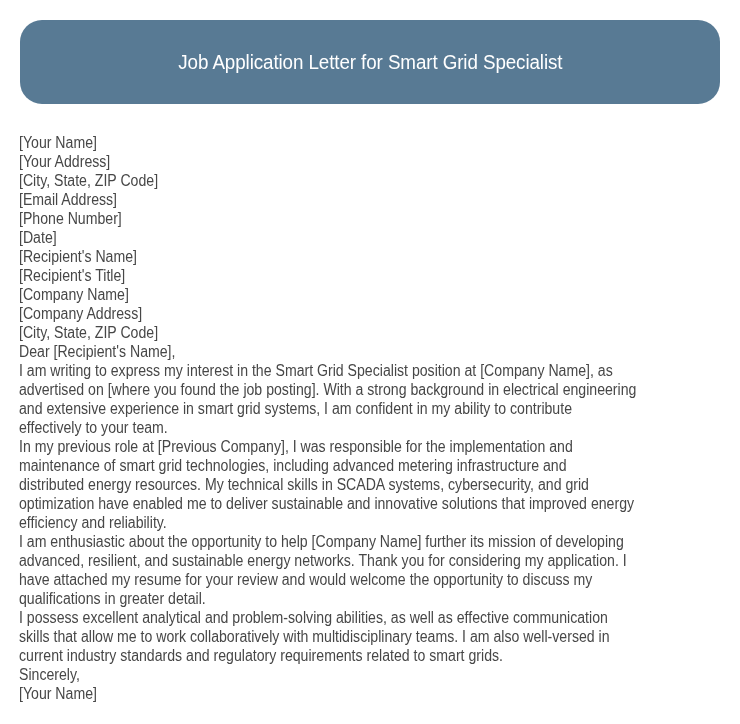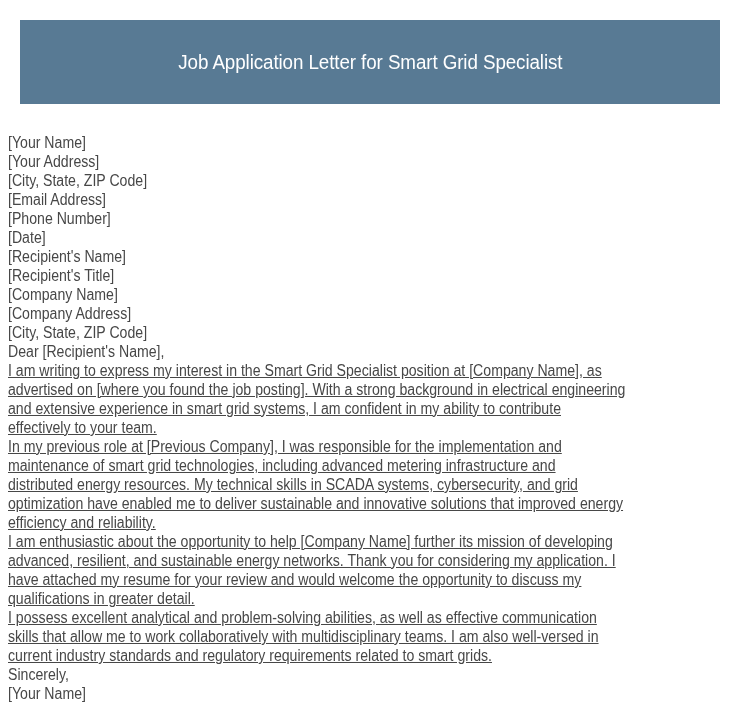--- a/index.html
+++ b/index.html
@@ -17,48 +17,48 @@
     .header {
       position: absolute;
       left: 20px;
       top: 20px;
       width: 700px;
       height: 84px;
       background: #587a94;
       display: flex;
       align-items: center;
       justify-content: center;
+      border-radius: 22px;
     }
     .header-title {
       color: #ffffff;
       font-size: 20px;
       letter-spacing: -0.1px;
       transform: scaleX(0.94);
     }
     .letter {
       position: absolute;
-      left: 8px;
+      left: 19px;
       top: 133px;
       width: 720px;
       color: #474747;
       font-size: 15.6px;
       line-height: 19px;
     }
     .letter .line {
       display: block;
       white-space: nowrap;
       transform-origin: left center;
       transform: scaleX(0.905);
       width: 795px;
     }
     .letter .para {
       display: block;
       width: 700px;
       white-space: normal;
-      text-decoration: underline;
     }
     .letter .para .pline {
       display: block;
       white-space: nowrap;
       transform-origin: left center;
       transform: scaleX(0.905);
     }
   </style>
 </head>
 <body>

